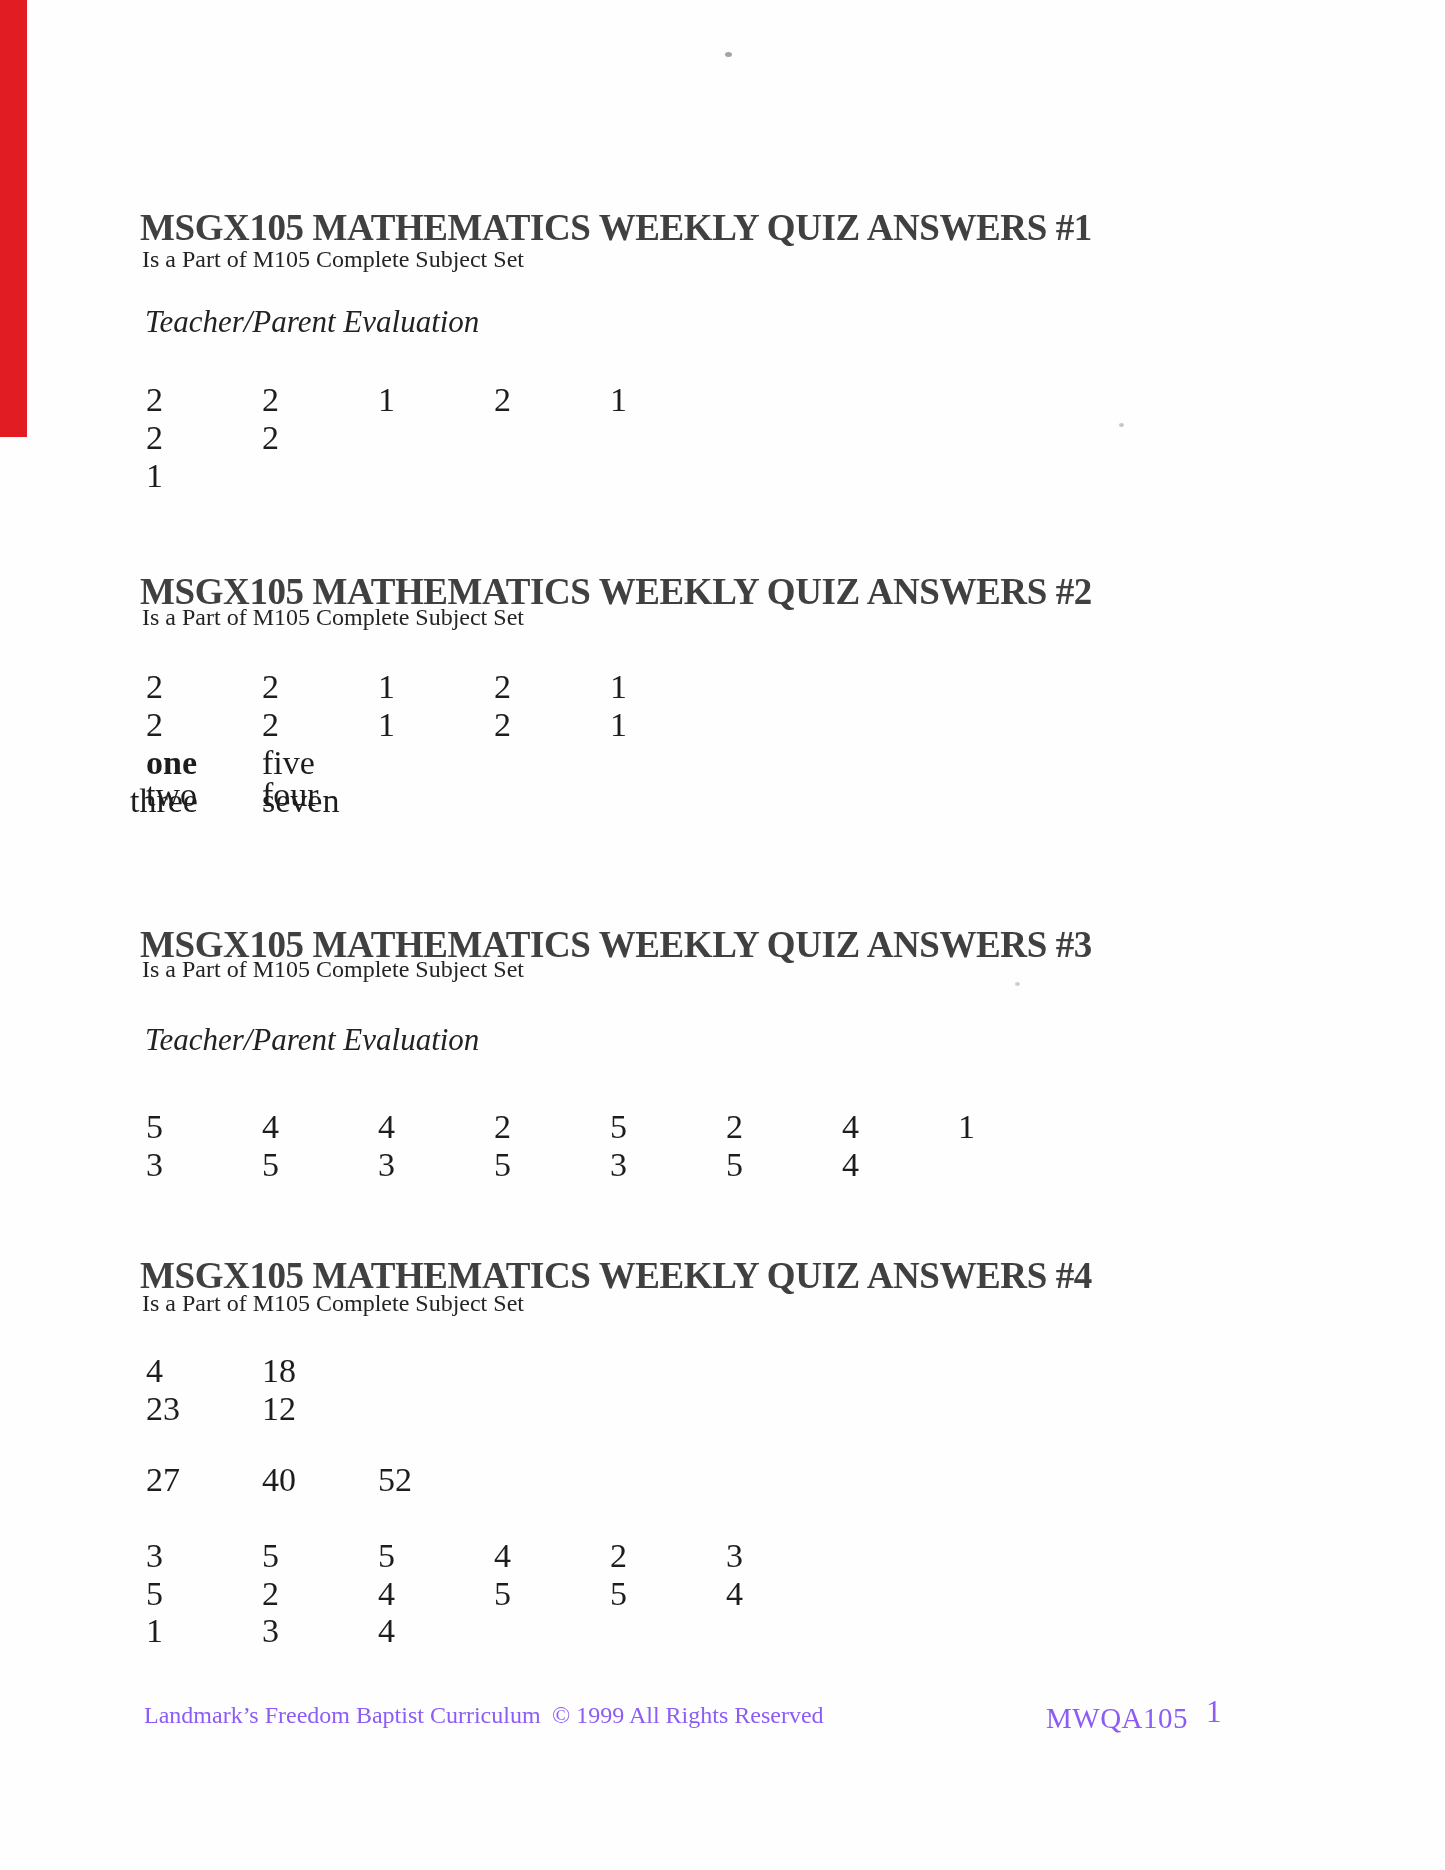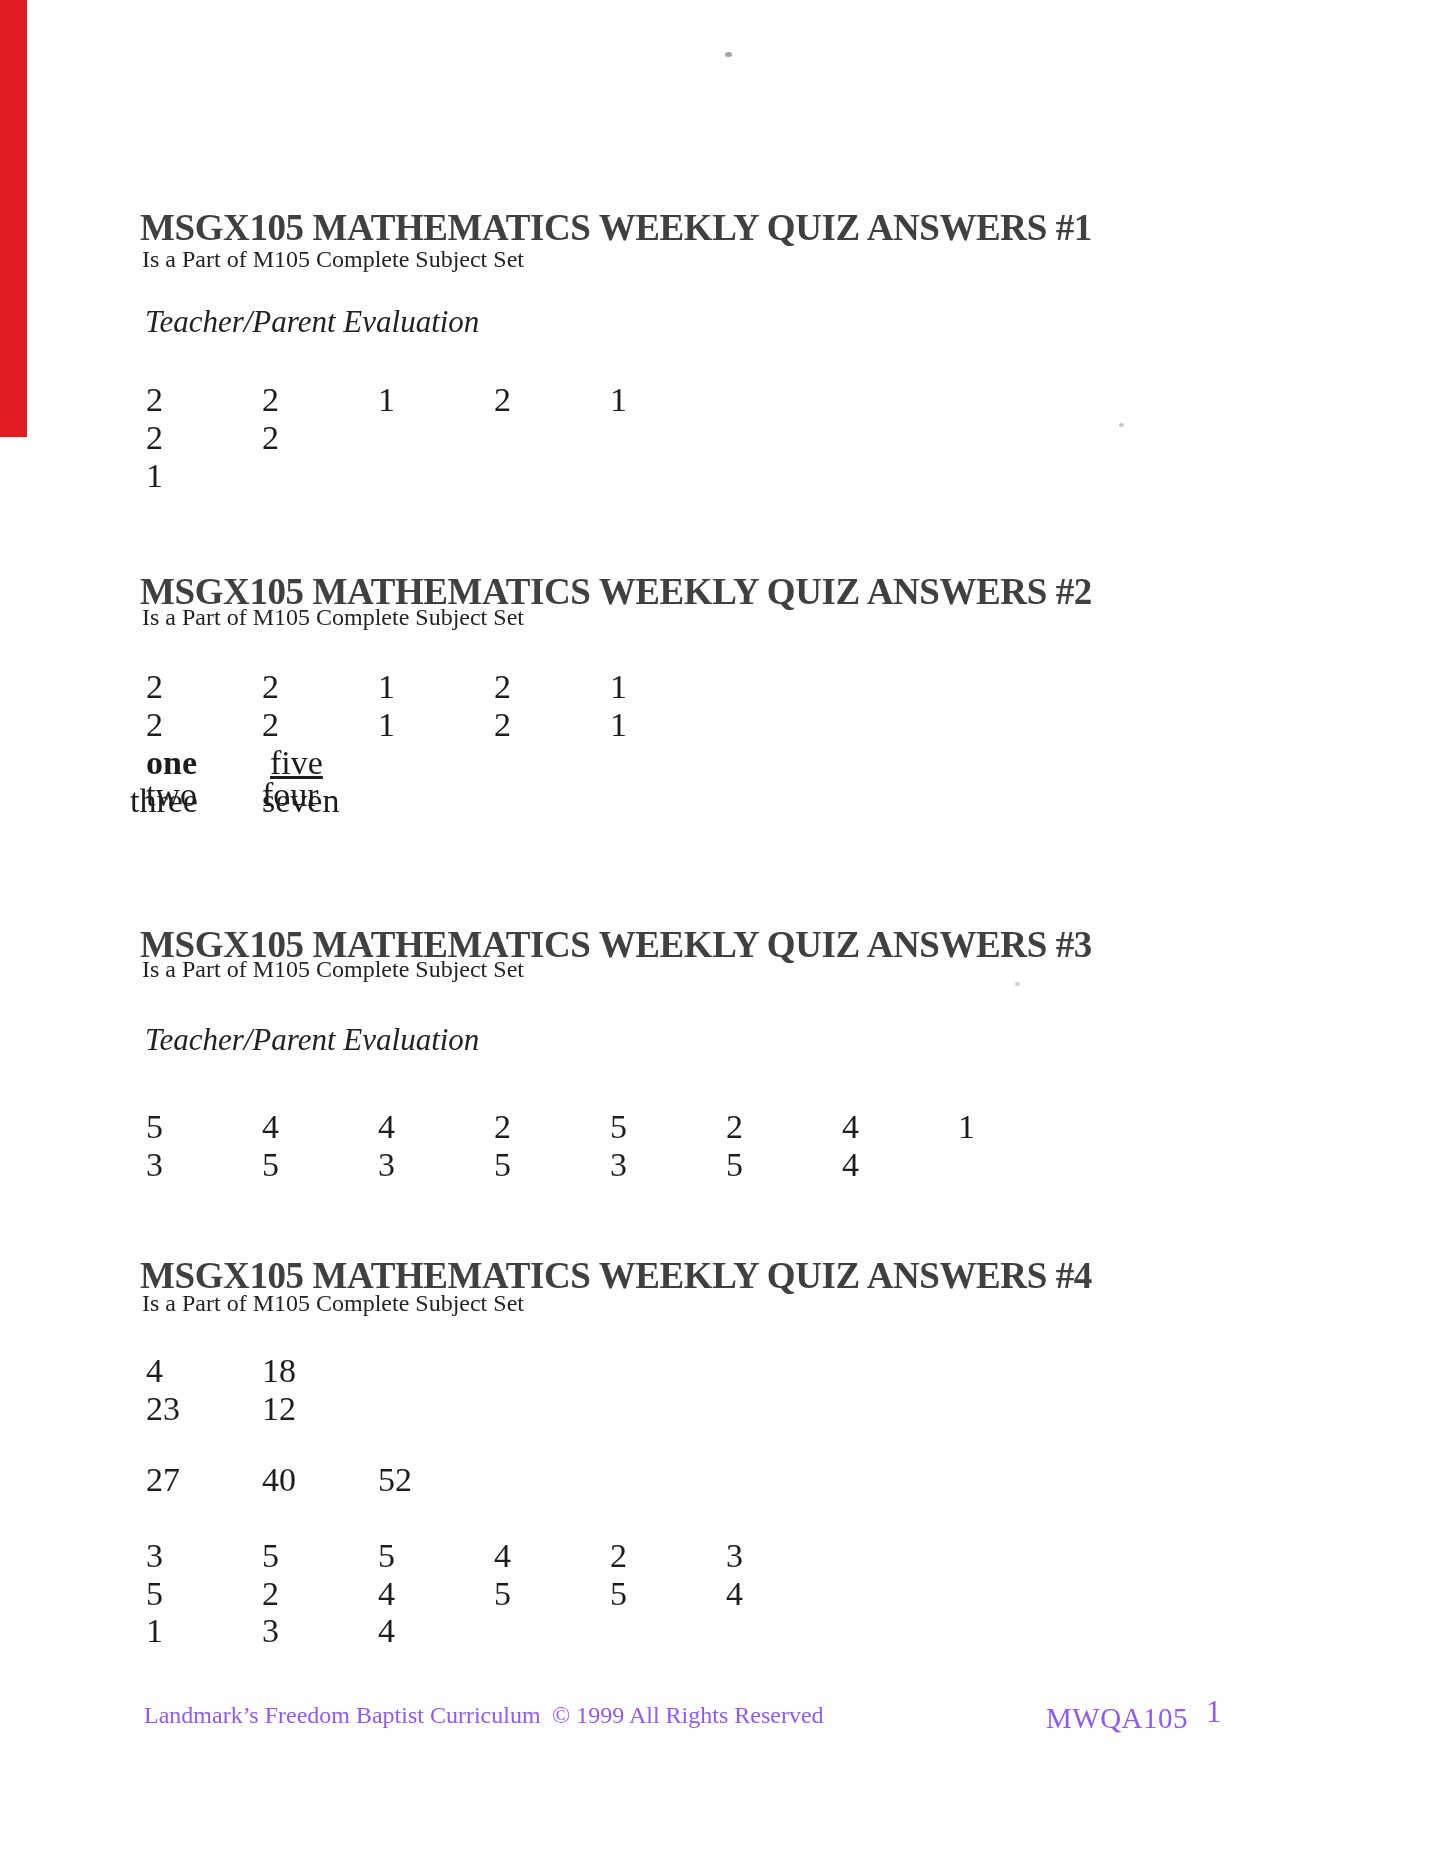--- a/index.html
+++ b/index.html
@@ -123,21 +123,21 @@
       </div>
       <div class="answer-row" style="top: 706px;">
         <span class="answer-cell" style="left: 146px;">2</span>
         <span class="answer-cell" style="left: 262px;">2</span>
         <span class="answer-cell" style="left: 378px;">1</span>
         <span class="answer-cell" style="left: 494px;">2</span>
         <span class="answer-cell" style="left: 610px;">1</span>
       </div>
       <div class="answer-row" style="top: 744px;">
         <span class="answer-cell" style="left: 146px; font-weight: bold;">one</span>
-        <span class="answer-cell" style="left: 270px; text-decoration: underline;">five</span>
+        <span class="answer-cell" style="left: 262px;">five</span>
       </div>
       <div class="answer-row" style="top: 782px;">
         <span class="answer-cell" style="left: 130px;">three</span>
         <span class="answer-cell" style="left: 262px;">seven</span>
       </div>
       <div class="answer-row" style="top: 776px;">
         <span class="answer-cell" style="left: 146px;">two</span>
         <span class="answer-cell" style="left: 262px;">four</span>
       </div>
       <div class="section-title" style="top: 923px;">MSGX105 MATHEMATICS WEEKLY QUIZ ANSWERS #3</div>

